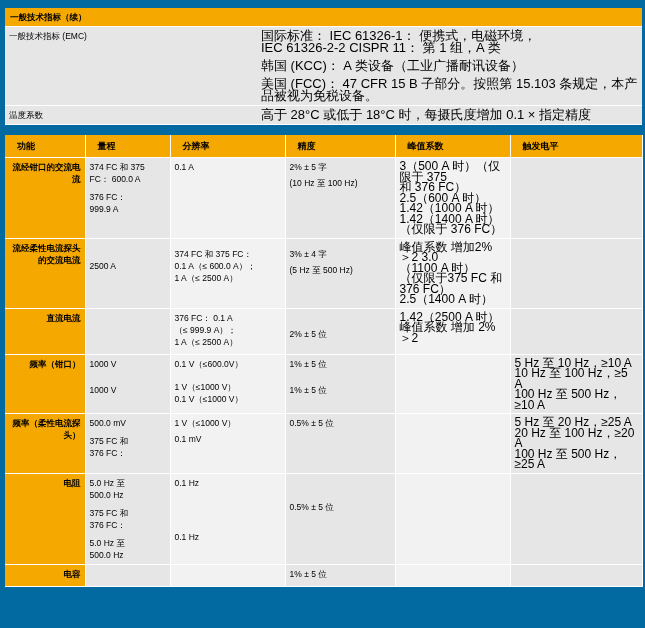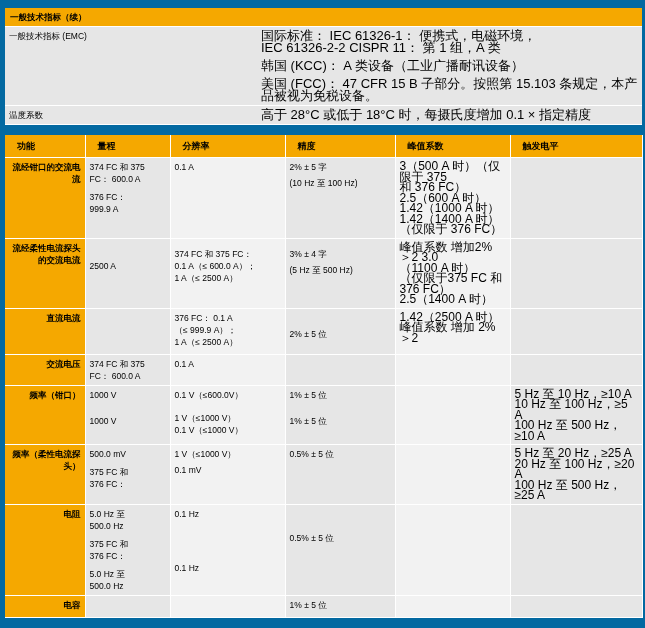--- a/index.html
+++ b/index.html
@@ -181,33 +181,20 @@
       <td class="cg">
         <div style="padding-top:16px">2% ± 5 位</div>
       </td>
       <td class="cw small">
         <div>1.42（2500 A 时）</div>
         <div>峰值系数 增加 2%  ＞2</div>
       </td>
       <td class="cg"></td>
     </tr>
 
-    <tr>
-      <td class="c0" style="height:30px">交流电压</td>
-      <td class="cg">
-        <div>374 FC 和 375</div>
-        <div>FC：  600.0 A</div>
-      </td>
-      <td class="cw">
-        <div>0.1 A</div>
-      </td>
-      <td class="cg"></td>
-      <td class="cw"></td>
-      <td class="cg"></td>
-    </tr>
 
 
 
     <tr>
       <td class="c0" style="height:42px">频率（钳口）</td>
       <td class="cg">
         <div>1000 V</div>
         <div style="padding-top:14px">1000 V</div>
       </td>
       <td class="cw">

